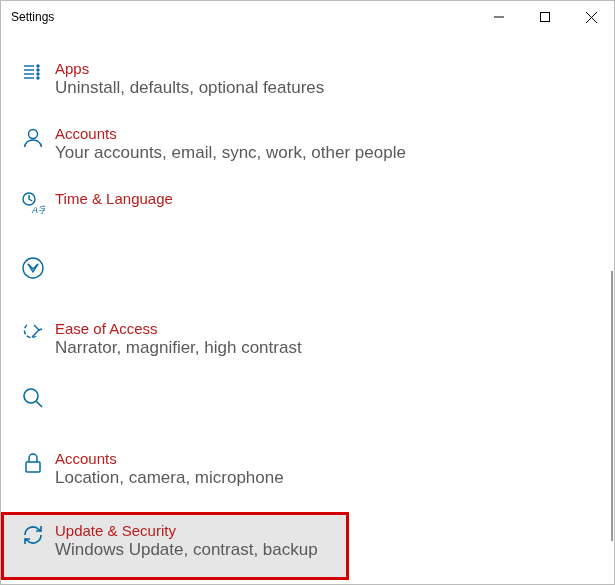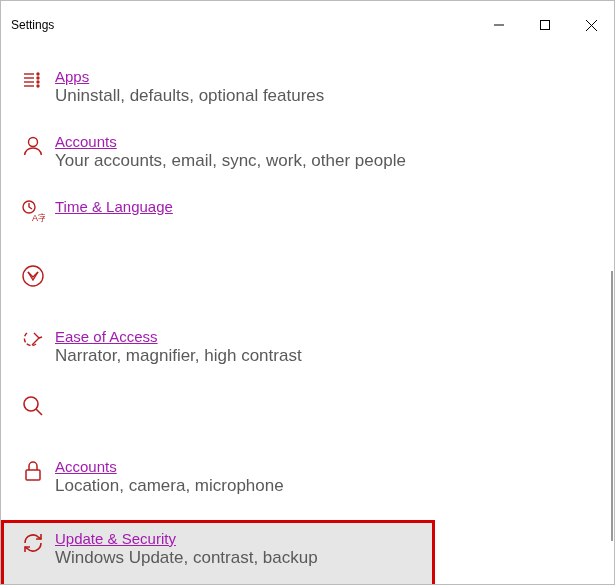--- a/index.html
+++ b/index.html
@@ -10,21 +10,20 @@
     height: 585px;
     border: 1px solid #bbb;
     overflow: hidden;
     position: relative;
   }
   .titlebar {
     display: flex;
     align-items: center;
     height: 32px;
     padding-left: 10px;
-    margin-top: 8px;
   }
   .titlebar-title {
     font-size: 12px;
     color: #000;
   }
   .win-controls {
     margin-left: auto;
     display: flex;
     height: 100%;
   }
@@ -44,42 +43,42 @@
     display: flex;
     align-items: flex-start;
     height: 65px;
     padding-left: 14px;
     cursor: pointer;
   }
   .item.highlighted {
     background: #e6e6e6;
     border: 3px solid #d40000;
     height: 68px;
-    width: 434px;
+    width: 348px;
     padding-left: 11px;
   }
   .icon-wrap {
     width: 36px;
     display: flex;
     justify-content: center;
     padding-top: 4px;
-    color: #b91c1c;
+    color: #0369a1;
     flex-shrink: 0;
+    font-style: italic;
   }
   .item.highlighted .icon-wrap { padding-top: 8px; }
   .text-wrap {
     padding-left: 4px;
     padding-top: 2px;
   }
   .item.highlighted .text-wrap { padding-top: 6px; }
   .item-title {
     font-size: 15px;
-    color: #a21caf;
+    color: #b91c1c;
     line-height: 20px;
-    text-decoration: underline;
   }
   .item-sub {
     font-size: 17px;
     color: #5a5a5a;
     line-height: 17px;
   }
   .scrollbar-hint {
     position: absolute;
     right: 1px;
     top: 270px;

